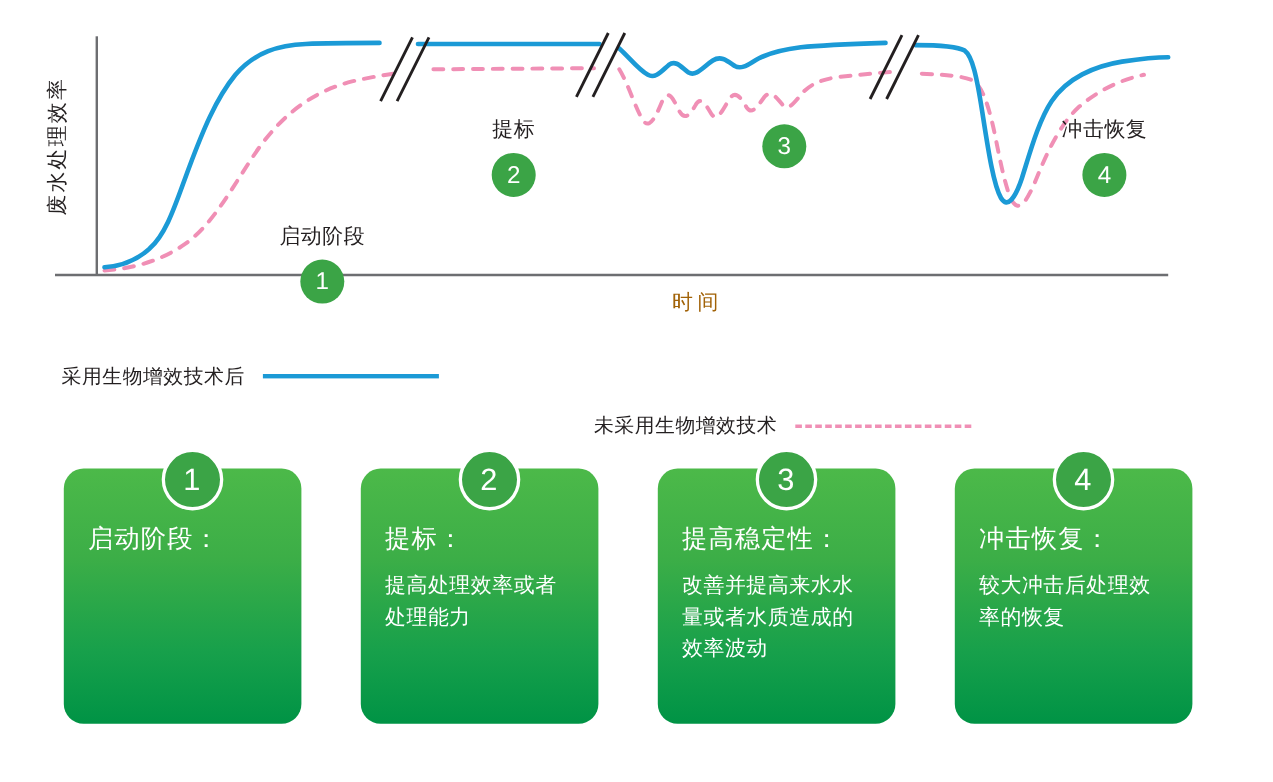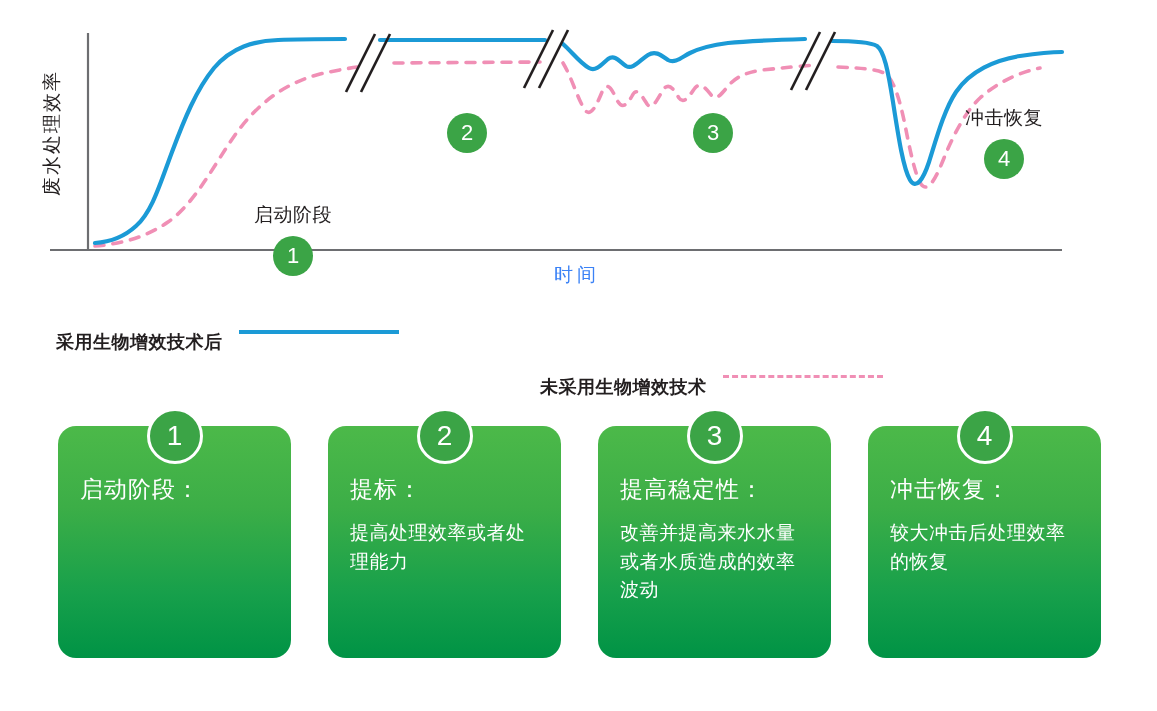--- a/index.html
+++ b/index.html
@@ -41,24 +41,24 @@
     transform: rotate(-90deg);
     transform-origin: center center;
     color: #231f20;
     white-space: nowrap;
   }
   .axis-xlabel {
     position: absolute;
     left: 497px;
     top: 262px;
     width: 160px;
-    text-align: center;
+    text-align: right;
     font-size: 19px;
     letter-spacing: 4px;
-    color: #3b82f6;
+    color: #a16207;
     white-space: nowrap;
   }
 
   
   .phase-anno {
     position: absolute;
     text-align: center;
     width: 160px;
   }
   .phase-anno .phase-text {
@@ -83,22 +83,22 @@
   #legend {
     position: absolute;
     left: 0;
     top: 325px;
     width: 1157px;
     height: 40px;
   }
   .legend-item {
     position: absolute;
     display: flex;
-    white-space: nowrap;
-    font-weight: bold;
+    align-items: center;
+    white-space: nowrap;
   }
   .legend-label {
     font-size: 18px;
     color: #231f20;
     letter-spacing: 0.5px;
   }
   .legend-swatch {
     margin-left: 16px;
     width: 160px;
     height: 0;
@@ -121,21 +121,21 @@
   .card-wrap {
     position: absolute;
     top: 0;
     width: 233px;
     height: 250px;
   }
   .card-body {
     position: absolute;
     left: 0;
     top: 18px;
-    width: 233px;
+    width: 216px;
     height: 232px;
     border-radius: 18px;
     background: linear-gradient(to bottom, #4cb949 0%, #3cae47 35%, #17a04b 72%, #009345 100%);
     box-sizing: border-box;
     padding: 48px 22px 10px 22px;
   }
   .card-badge {
     position: absolute;
     left: 50%;
     top: 0;
@@ -226,20 +226,21 @@
   <div class="axis-ylabel">废水处理效率</div>
 
   <div class="axis-xlabel">时间</div>
 
   <div class="phase-anno" style="left:213px; top:158px;margin-top:44px;">
     <div class="phase-text">启动阶段</div>
     <div class="phase-dot">1</div>
   </div>
 
   <div class="phase-anno" style="left:387px; top:105px;">
+    <div class="phase-text">提标</div>
     <div class="phase-dot">2</div>
   </div>
 
   <div class="phase-anno" style="left:633px; top:105px;">
     <div class="phase-dot">3</div>
   </div>
 
   <div class="phase-anno" style="left:924px; top:105px;">
     <div class="phase-text">冲击恢复</div>
     <div class="phase-dot">4</div>

